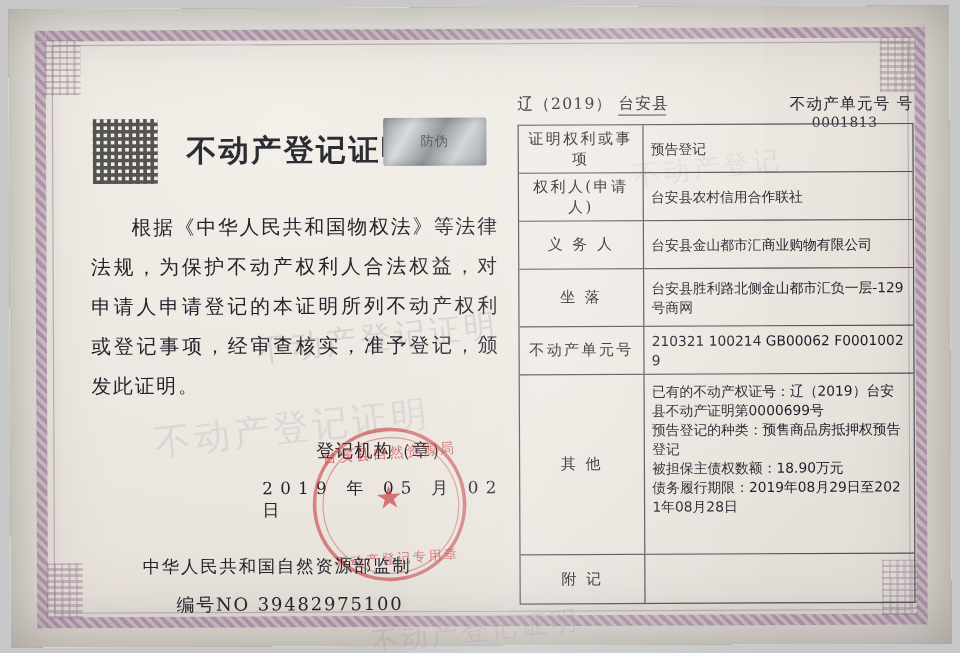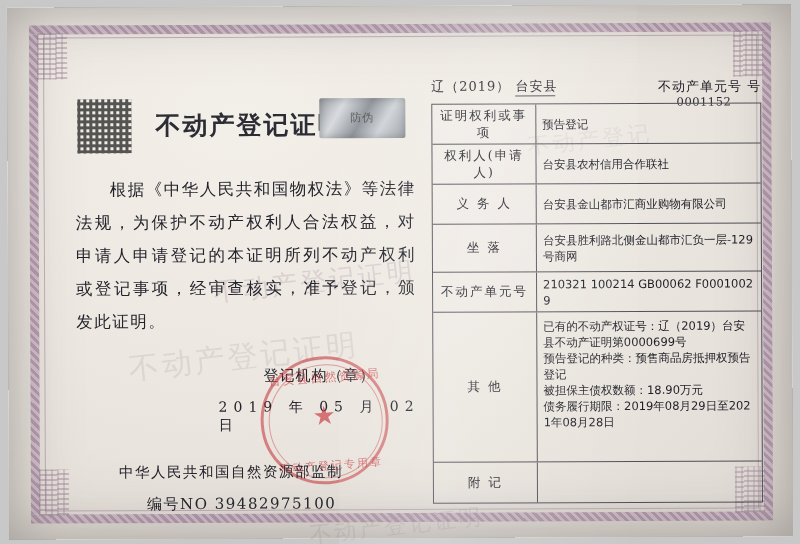--- a/index.html
+++ b/index.html
@@ -390,21 +390,21 @@
       <div class="rh-row">
         <div class="rh-left">
           <span>辽</span><span>（</span><span>2019</span><span>）</span>
           <span class="blank">台安县</span>
         </div>
         <div class="rh-right">
           <span>不动产单元号</span>
           <span>号</span>
         </div>
       </div>
-      <div class="rh-code">0001152</div>
+      <div class="rh-code">0001813</div>
     </div>
 
     <div class="tbl">
       <div class="tbl-row r1">
         <div class="tbl-label">证明权利或事项</div>
         <div class="tbl-value">预告登记</div>
       </div>
       <div class="tbl-row r2">
         <div class="tbl-label">权利人(申请人)</div>
         <div class="tbl-value">台安县农村信用合作联社</div>

